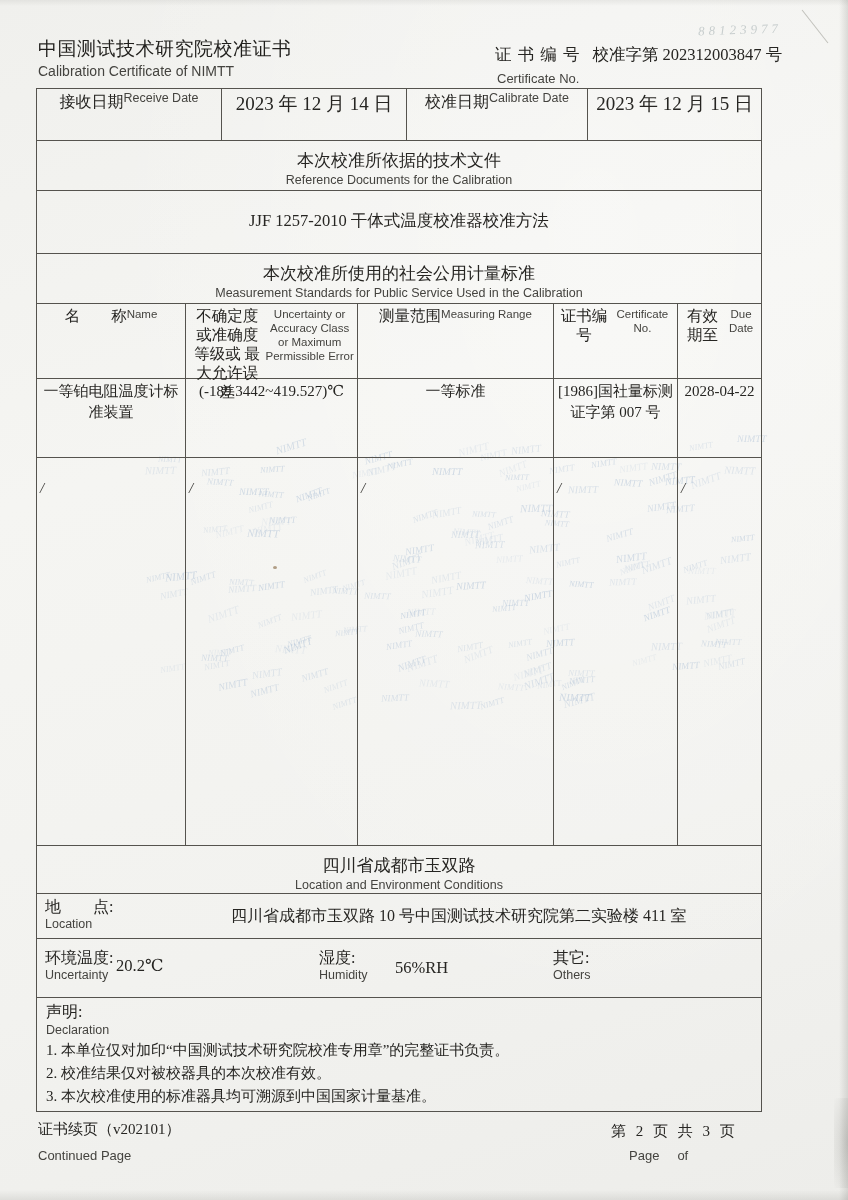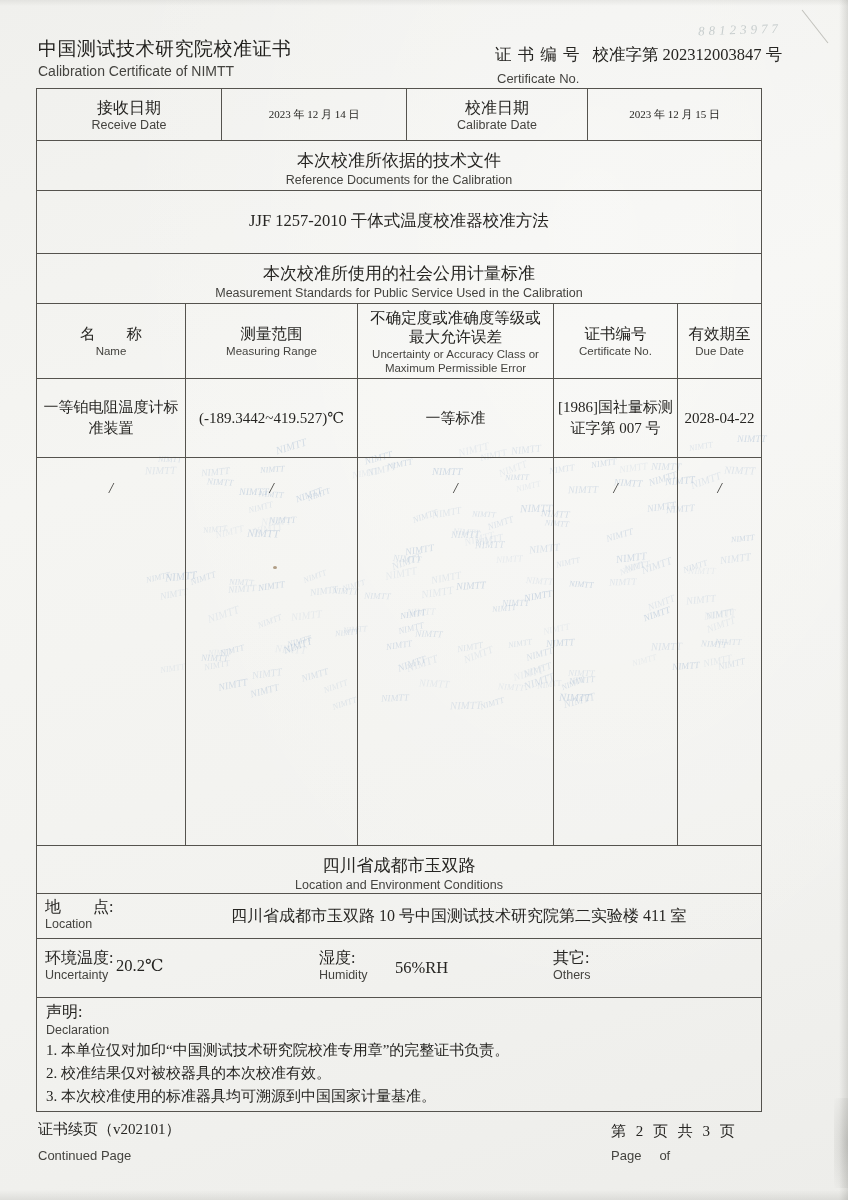--- a/index.html
+++ b/index.html
@@ -33,27 +33,27 @@
     color:#7e8e92;opacity:0.38;font-style:italic;transform:rotate(-2deg);
     font-family:var(--zhfont);
   }
   
   .sheet{position:absolute;left:36px;top:88px;width:726px;border:1px solid var(--bc);box-sizing:border-box;}
   .row{border-bottom:1px solid var(--bc);box-sizing:border-box;position:relative;}
   .row:last-child{border-bottom:none;}
   .grid{display:grid;}
   .c{
     border-right:1px solid var(--bc);box-sizing:border-box;
-    display:flex;flex-direction:column;justify-content:center;
+    display:flex;flex-direction:row;justify-content:center;
     text-align:center;padding:2px 3px;
   }
   .c:last-child{border-right:none;}
   .lab-zh{font-size:16px;line-height:21px;}
   .lab-en{font-size:12.5px;line-height:15px;}
-  .val{font-size:11px;}
+  .val{font-size:19px;}
   
   .date-row{grid-template-columns:185px 185px 181px 1fr;height:52px;}
   
   .sec{height:50px;text-align:center;padding-top:9px;box-sizing:border-box;}
   .sec .s-zh{font-size:17px;line-height:22px;display:block;}
   .sec .s-en{font-size:12.5px;line-height:16px;display:block;}
   .refdoc{height:63px;text-align:center;padding-top:19px;font-size:16.5px;box-sizing:border-box;}
   
   .std-cols{grid-template-columns:149px 172px 196px 124px 1fr;}
   .std-head{height:75px;}
@@ -72,21 +72,21 @@
   .env-val{position:absolute;font-size:16.5px;}
   
   .decl{height:113px;padding:3px 9px;box-sizing:border-box;}
   .decl-zh{font-size:16px;line-height:21px;}
   .decl-en{font-size:12.5px;line-height:17px;}
   .decl-item{font-size:15px;line-height:23px;}
   
   .ft-left-zh{position:absolute;left:38px;top:1120px;font-size:15px;}
   .ft-left-en{position:absolute;left:38px;top:1148px;font-size:13px;}
   .ft-right-zh{position:absolute;left:611px;top:1122px;font-size:15px;letter-spacing:3px;}
-  .ft-right-en{position:absolute;left:611px;top:1148px;font-size:13px;text-align:right;}
+  .ft-right-en{position:absolute;left:629px;top:1148px;font-size:13px;text-align:right;}
   .ft-right-en .of{margin-left:18px;}
   
   .wm-layer{position:absolute;left:0;top:0;width:848px;height:1200px;pointer-events:none;}
   .wm-token{
     position:absolute;color:#9db4cf;font-style:italic;
     font-family:var(--zhfont);white-space:nowrap;
   }
   
   .edge-right{position:absolute;right:0;top:0;width:9px;height:100%;
     background:linear-gradient(to right,rgba(110,110,104,0),rgba(110,110,104,0.20));}
@@ -297,26 +297,26 @@
       <span class="s-zh zh">本次校准所使用的社会公用计量标准</span>
       <span class="s-en en">Measurement Standards for Public Service Used in the Calibration</span>
     </div>
 
     <div class="row grid std-cols std-head">
       <div class="c">
         <span class="h-zh zh">名　　称</span>
         <span class="h-en en">Name</span>
       </div>
       <div class="c">
+        <span class="h-zh zh">不确定度或准确度等级或 最大允许误差</span>
+        <span class="h-en en">Uncertainty or Accuracy Class or Maximum Permissible Error</span>
+      </div>
+      <div class="c">
         <span class="h-zh zh">测量范围</span>
         <span class="h-en en">Measuring Range</span>
-      </div>
-      <div class="c">
-        <span class="h-zh zh">不确定度或准确度等级或 最大允许误差</span>
-        <span class="h-en en">Uncertainty or Accuracy Class or Maximum Permissible Error</span>
       </div>
       <div class="c">
         <span class="h-zh zh">证书编号</span>
         <span class="h-en en">Certificate No.</span>
       </div>
       <div class="c">
         <span class="h-zh zh">有效期至</span>
         <span class="h-en en">Due Date</span>
       </div>
     </div>

